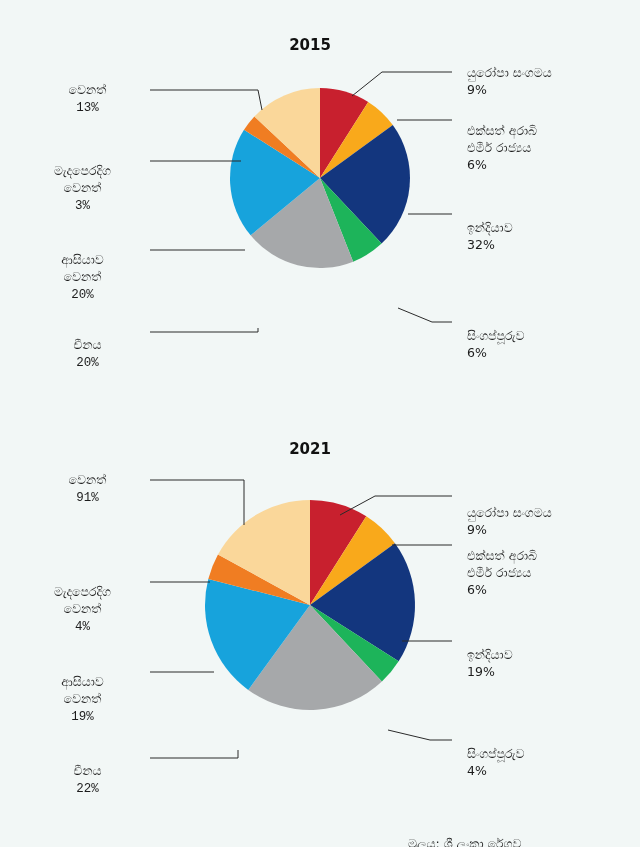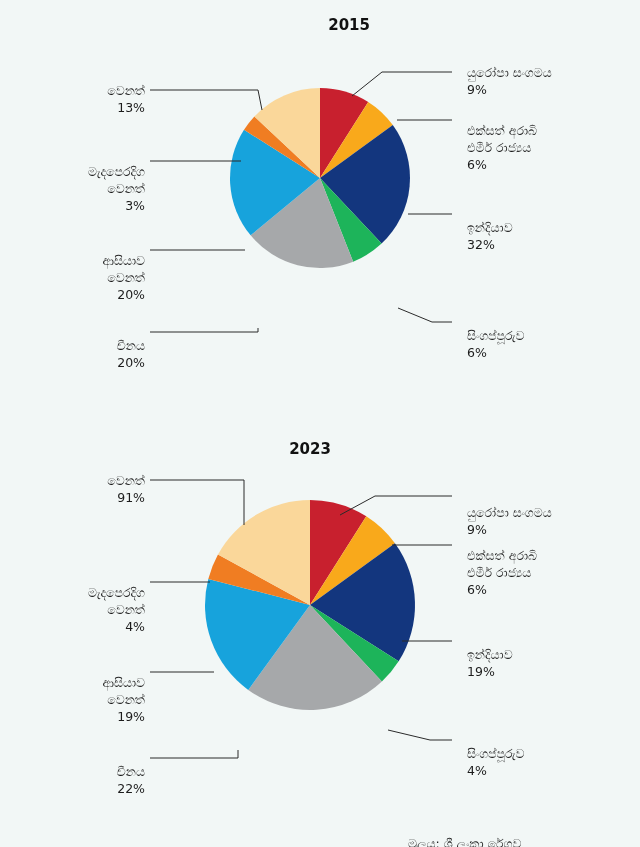--- a/index.html
+++ b/index.html
@@ -23,34 +23,34 @@
   .pie-wrap{position:absolute;}
   svg{display:block;overflow:visible;}
   .lbl{
     position:absolute;
     font-size:12.5px;
     line-height:1.35;
     color:#1c1c1c;
     white-space:pre-line;
   }
   .lbl.right{text-align:left;margin-left:10px;}
-  .lbl.left{text-align:right;}
+  .lbl.left{text-align:center;font-family:Liberation Mono, monospace;}
   .pct{display:block;}
   .source{
     position:absolute;
     font-size:12.5px;
     color:#1c1c1c;
   }
 </style>
 </head>
 <body>
 
 <div class="chart-block">
 
-  <div class="chart-title" style="left:250px;top:16px;text-align:right;">2015</div>
+  <div class="chart-title" style="left:250px;top:36px;">2015</div>
 
   <div class="pie-wrap" style="left:230px;top:88px;">
     <svg id="pie0" width="180" height="180" viewBox="0 0 180 180">
         <path d="M 90 90 L 90.00 0.00 A 90 90 0 0 1 138.22 14.01 Z" fill="#c8202e"></path>
         <path d="M 90 90 L 138.22 14.01 A 90 90 0 0 1 162.81 37.10 Z" fill="#f9a91b"></path>
         <path d="M 90 90 L 162.81 37.10 A 90 90 0 0 1 151.61 155.61 Z" fill="#13367e"></path>
         <path d="M 90 90 L 151.61 155.61 A 90 90 0 0 1 123.13 173.68 Z" fill="#1db45a"></path>
         <path d="M 90 90 L 123.13 173.68 A 90 90 0 0 1 20.65 147.37 Z" fill="#a6a8aa"></path>
         <path d="M 90 90 L 20.65 147.37 A 90 90 0 0 1 14.01 41.78 Z" fill="#17a3dc"></path>
         <path d="M 90 90 L 14.01 41.78 A 90 90 0 0 1 24.39 28.39 Z" fill="#f07d22"></path>
@@ -106,21 +106,21 @@
     <span class="pct">20%</span>
   </div>
   <div class="lbl left" style="left:30px;top:321px;width:115px;">
     <span>චීනය</span>
     <span class="pct">20%</span>
   </div>
 </div>
 
 <div class="chart-block" style="position:absolute;left:0;top:410px;">
 
-  <div class="chart-title" style="left:250px;top:30px;">2023</div>
+  <div class="chart-title" style="left:250px;top:30px;">2021</div>
 
   <div class="pie-wrap" style="left:205px;top:90px;">
     <svg id="pie1" width="210" height="210" viewBox="0 0 210 210">
         <path d="M 105 105 L 105.00 0.00 A 105 105 0 0 1 161.26 16.35 Z" fill="#c8202e"></path>
         <path d="M 105 105 L 161.26 16.35 A 105 105 0 0 1 189.95 43.28 Z" fill="#f9a91b"></path>
         <path d="M 105 105 L 189.95 43.28 A 105 105 0 0 1 193.65 161.26 Z" fill="#13367e"></path>
         <path d="M 105 105 L 193.65 161.26 A 105 105 0 0 1 176.88 181.54 Z" fill="#1db45a"></path>
         <path d="M 105 105 L 176.88 181.54 A 105 105 0 0 1 43.28 189.95 Z" fill="#a6a8aa"></path>
         <path d="M 105 105 L 43.28 189.95 A 105 105 0 0 1 3.30 78.89 Z" fill="#17a3dc"></path>
         <path d="M 105 105 L 3.30 78.89 A 105 105 0 0 1 12.99 54.42 Z" fill="#f07d22"></path>

